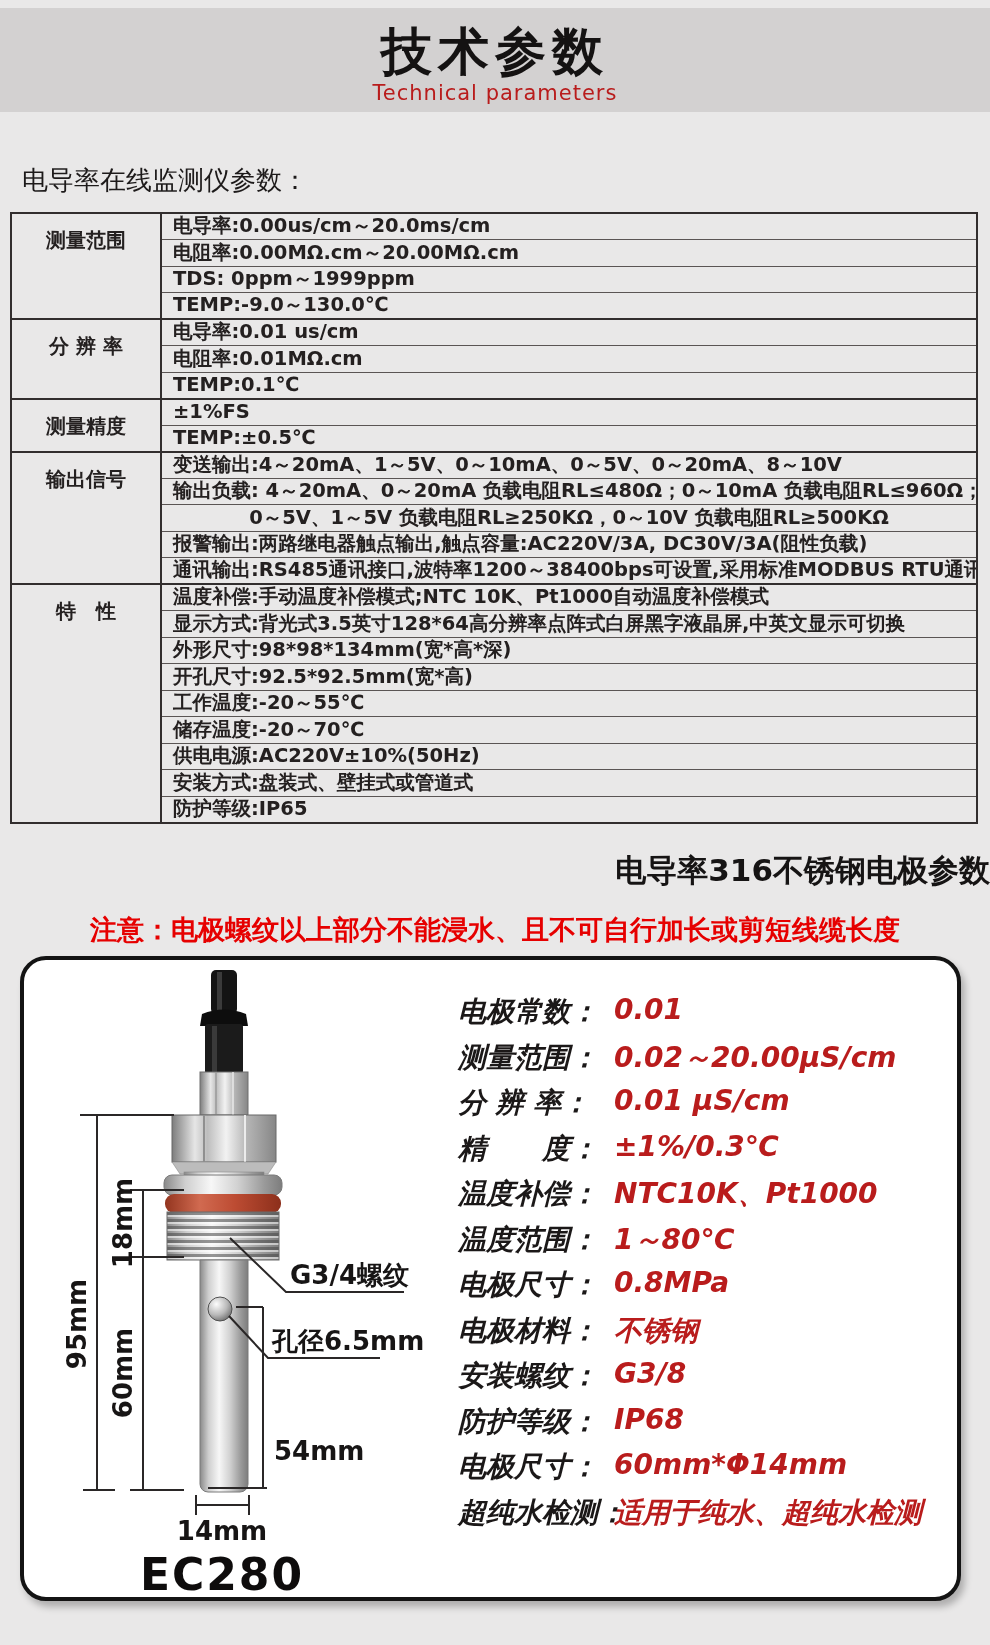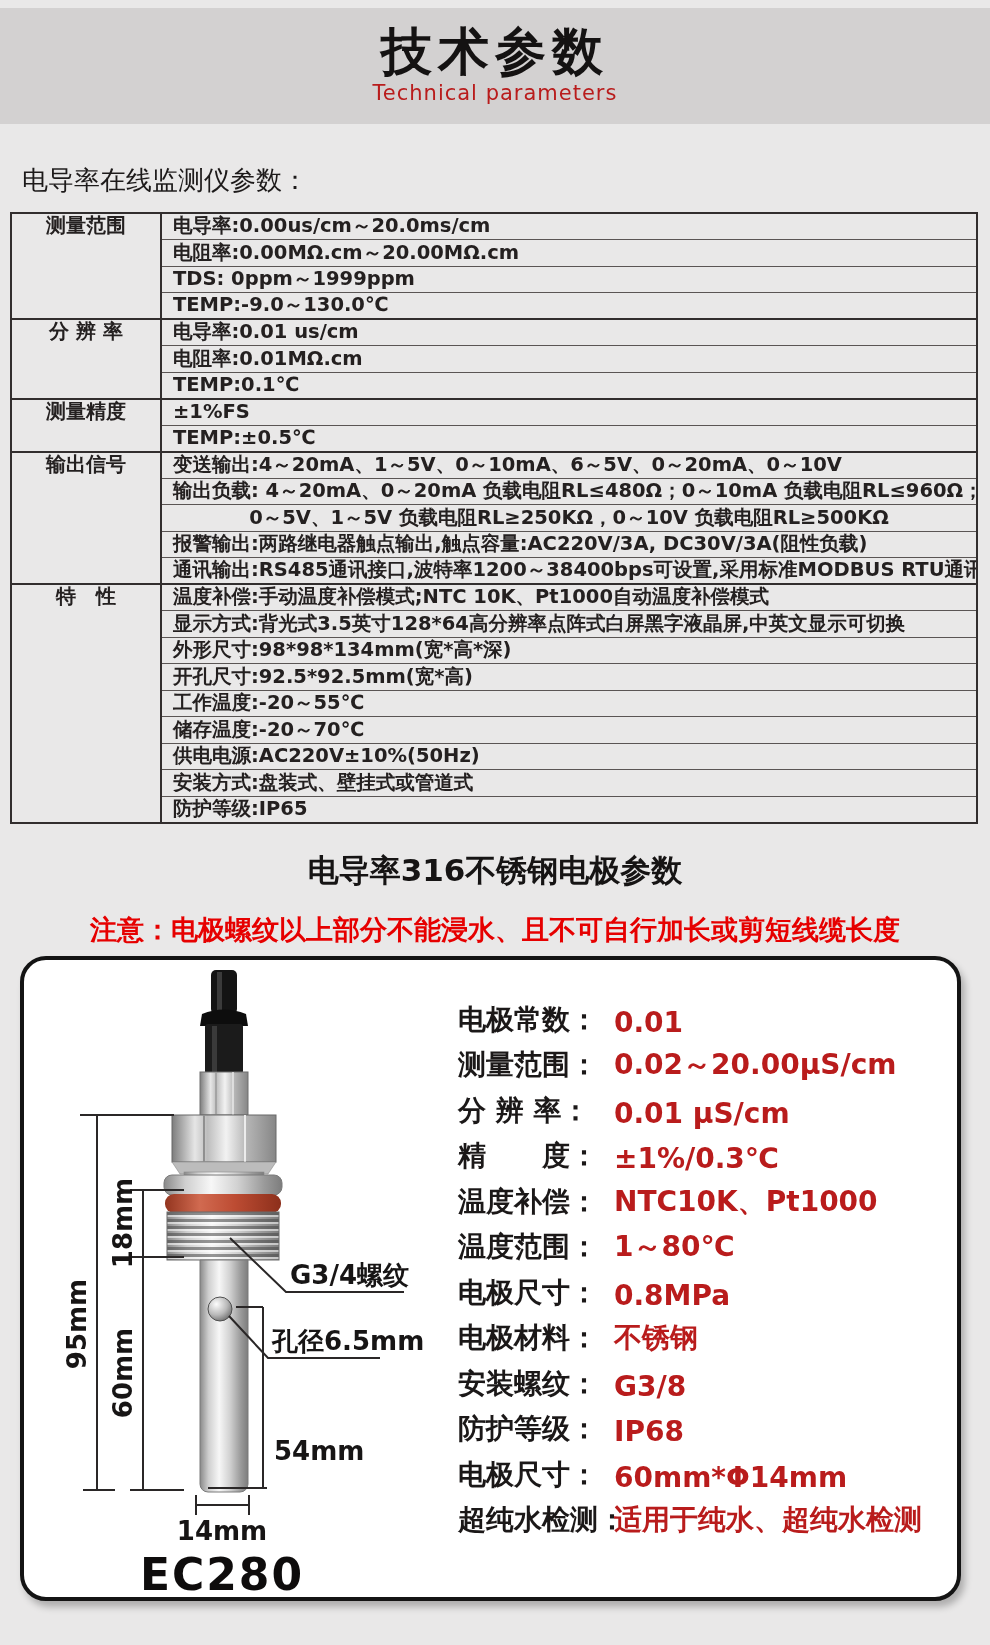--- a/index.html
+++ b/index.html
@@ -11,43 +11,43 @@
     --warning_red:#e60000;
     --card_border:#141414;
     --oring_red:#b5482f;
   }
   *{box-sizing:border-box;}
   html,body{margin:0;padding:0;}
   body{font-family:"DejaVu Sans","Liberation Sans",sans-serif;background:var(--page_bg);}
   .page{position:relative;width:990px;height:1645px;background:var(--page_bg);overflow:hidden;margin:0 auto;}
 
   
-  .band{position:absolute;left:0;top:8px;width:990px;height:116px;background:var(--band_gray);text-align:center;}
+  .band{position:absolute;left:0;top:8px;width:990px;height:104px;background:var(--band_gray);text-align:center;}
   .band .title{margin-top:16px;font-size:51px;font-weight:bold;letter-spacing:6px;color:#141212;line-height:1.1;}
   .band .subtitle{margin-top:1px;font-size:21px;color:#b91c1c;letter-spacing:1px;}
 
   
   .intro{position:absolute;left:22px;top:163px;font-size:26px;font-weight:normal;color:#1d1a1a;}
 
   
   table.params{position:absolute;left:10px;top:212px;width:968px;border-collapse:collapse;border:2.5px solid var(--table_border);table-layout:fixed;}
   table.params td{border:1px solid var(--table_inner);font-size:19.5px;font-weight:600;color:var(--text_dark);height:26.5px;line-height:1.15;padding:1px 11px;white-space:nowrap;overflow:hidden;}
-  table.params td.glabel{width:150px;text-align:center;vertical-align:top;padding-top:0;font-size:20px;font-weight:700;border-right:2px solid var(--table_border);}
+  table.params td.glabel{width:150px;text-align:center;vertical-align:top;padding-top:15px;font-size:20px;font-weight:700;border-right:2px solid var(--table_border);}
   table.params tr.g-first td{border-top:2px solid var(--table_border);}
   table.params td.center{text-align:center;}
 
   
-  .sec2-heading{position:absolute;left:0;top:850px;width:990px;text-align:center;font-size:31px;font-weight:bold;color:#161414;}
+  .sec2-heading{position:absolute;left:0;top:850px;width:990px;text-align:right;font-size:31px;font-weight:bold;color:#161414;}
   .warning{position:absolute;left:0;top:912px;width:990px;text-align:center;font-size:27px;font-weight:bold;color:var(--warning_red);}
 
   .card{position:absolute;left:20px;top:956px;width:941px;height:645px;background:#ffffff;border:4px solid var(--card_border);border-radius:26px;box-shadow:4px 6px 7px rgba(0,0,0,0.25);}
   .card svg.diagram{position:absolute;left:0;top:0;}
 
   .specs{position:absolute;left:434px;top:33px;width:488px;}
-  .spec-row{height:45.5px;display:flex;align-items:flex-end;white-space:nowrap;}
+  .spec-row{height:45.5px;display:flex;align-items:flex-start;white-space:nowrap;font-style:italic;}
   .slabel{display:inline-block;width:141px;font-size:28px;font-weight:600;color:#1b1818;flex:0 0 141px;}
   .sval{display:inline-block;margin-left:15px;font-size:28px;font-weight:600;color:#b91c1c;}
 
   .dimtext{font-family:"DejaVu Sans","Liberation Sans",sans-serif;font-size:26px;font-weight:600;fill:#171515;}
   .modeltext{font-family:"DejaVu Sans","Liberation Sans",sans-serif;font-size:44px;font-weight:bold;fill:#0e0c0c;letter-spacing:2px;}
 </style>
 </head>
 <body>
 
 <div class="page">
@@ -89,21 +89,21 @@
       <tr class="g-first">
         <td class="glabel" rowspan="2">测量精度</td>
         <td>±1%FS</td>
       </tr>
       <tr>
           <td>TEMP:±0.5℃</td>
         </tr>
 
       <tr class="g-first">
         <td class="glabel" rowspan="5">输出信号</td>
-        <td>变送输出:4～20mA、1～5V、0～10mA、6～5V、0～20mA、0～10V</td>
+        <td>变送输出:4～20mA、1～5V、0～10mA、0～5V、0～20mA、8～10V</td>
       </tr>
       <tr>
           <td>输出负载: 4～20mA、0～20mA 负载电阻RL≤480Ω；0～10mA 负载电阻RL≤960Ω；</td>
         </tr>
       <tr>
           <td class="center">0～5V、1～5V 负载电阻RL≥250KΩ，0～10V 负载电阻RL≥500KΩ</td>
         </tr>
       <tr>
           <td>报警输出:两路继电器触点输出,触点容量:AC220V/3A, DC30V/3A(阻性负载)</td>
         </tr>

